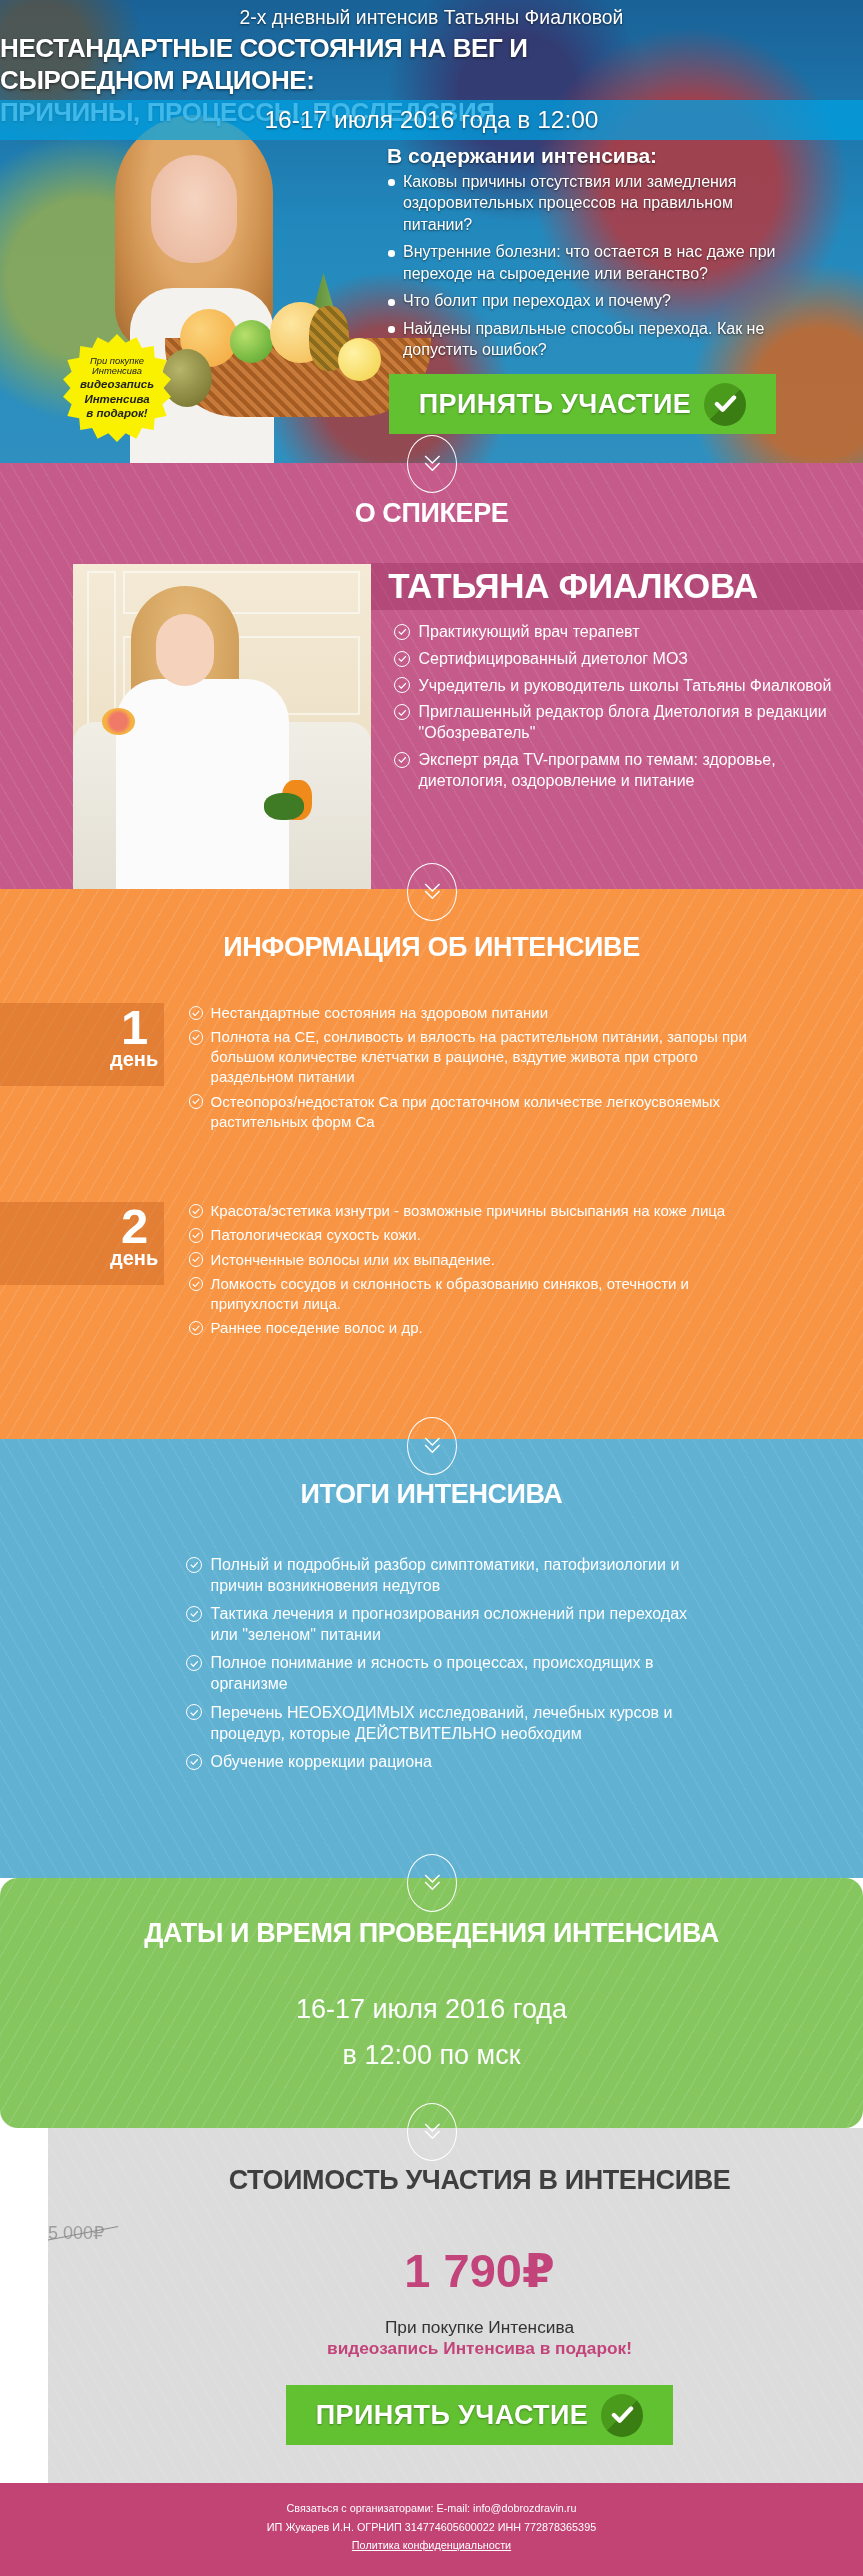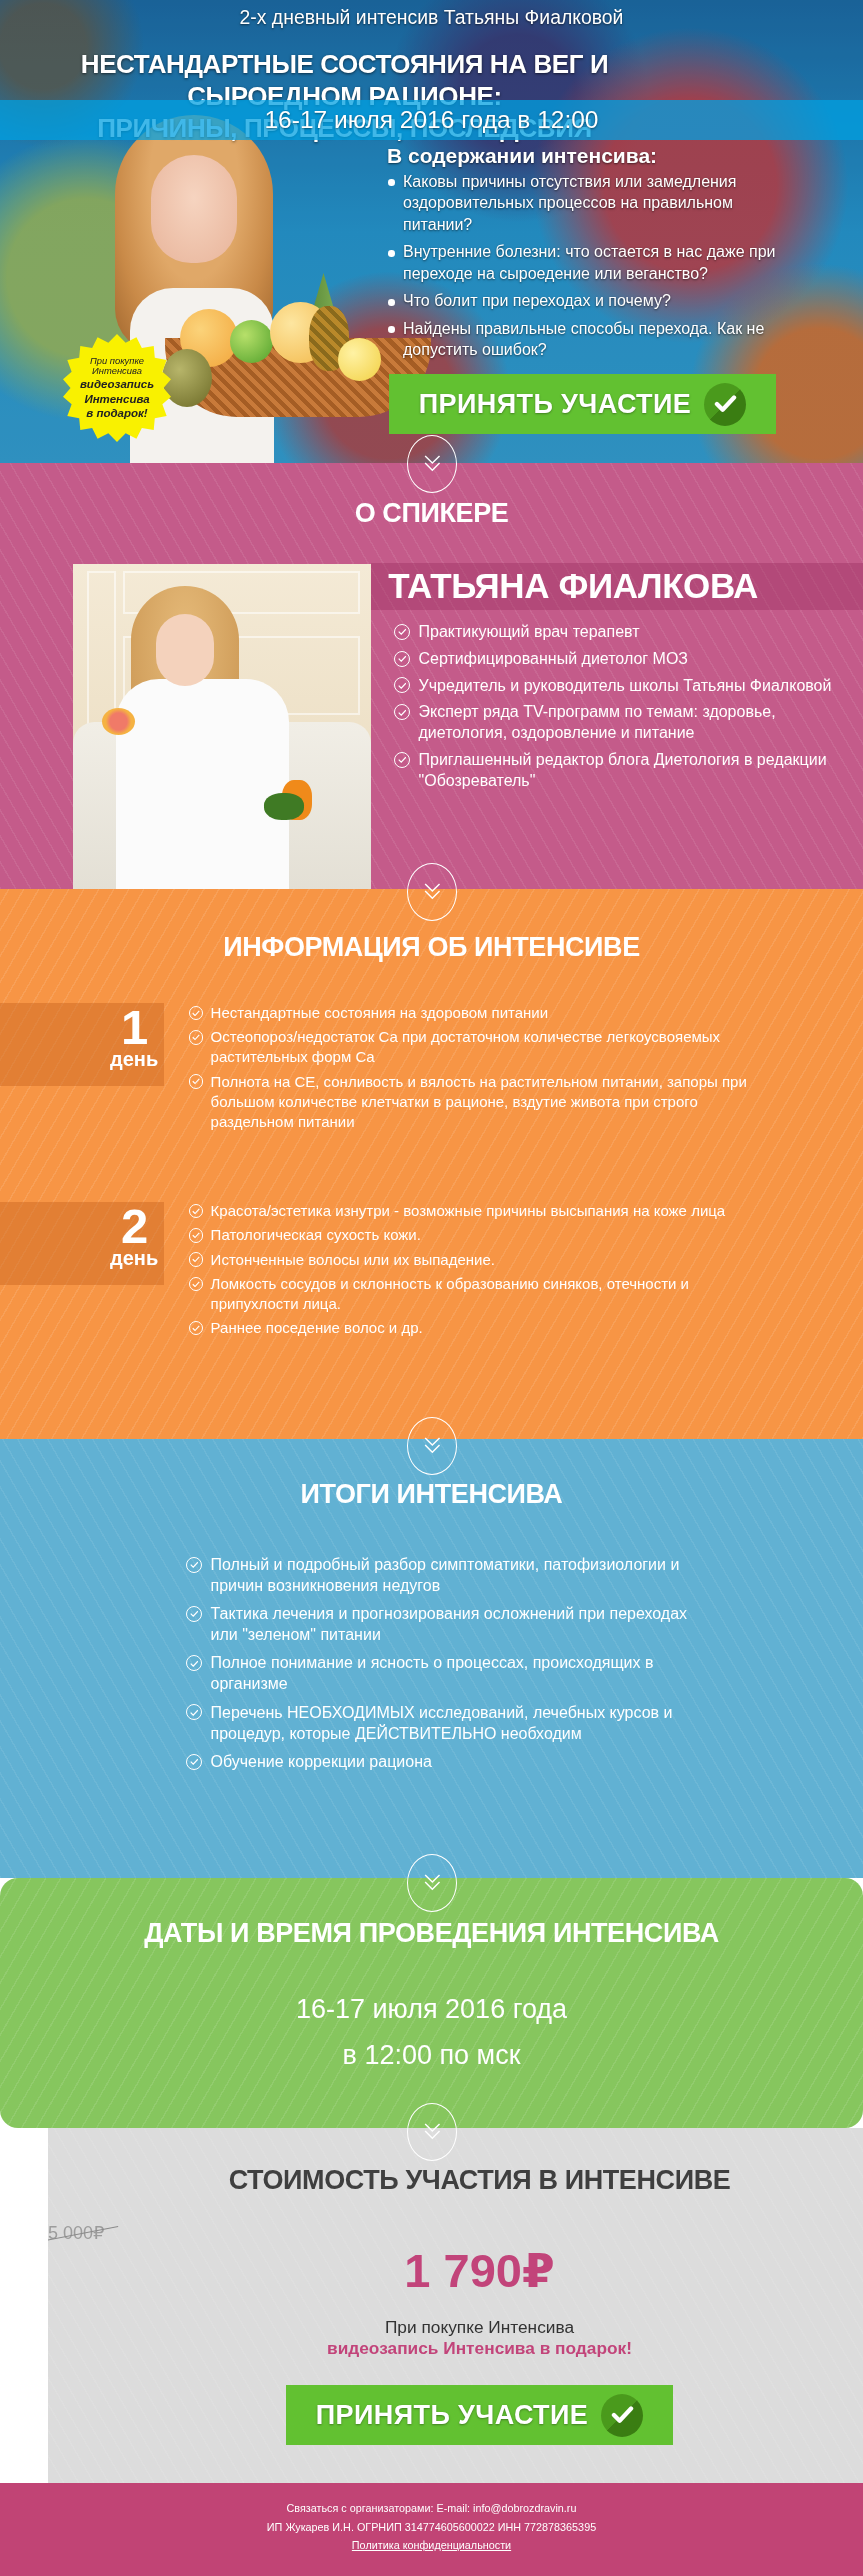--- a/index.html
+++ b/index.html
@@ -17,21 +17,21 @@
       radial-gradient(circle at 80% 40%, rgba(220,60,60,0.85) 0 86px, transparent 158px),
       radial-gradient(circle at 60% 20%, rgba(70,50,110,0.8) 0 58px, transparent 130px),
       radial-gradient(circle at 10% 60%, rgba(180,200,80,0.85) 0 79px, transparent 144px),
       radial-gradient(circle at 95% 85%, rgba(240,120,40,0.9) 0 65px, transparent 130px),
       radial-gradient(circle at 5% 10%, rgba(120,90,50,0.7) 0 43px, transparent 101px),
       radial-gradient(circle at 45% 85%, rgba(210,60,50,0.8) 0 65px, transparent 122px),
       linear-gradient(180deg, #1f6fa8 0%, #2a9fd6 50%, #3aa8d8 100%);
   }
   .hero-overlay { position: absolute; inset: 0; background: rgba(0,40,80,0.18); }
   .hero-sub { position: absolute; top: 5.8px; left: 0; width: 863px; text-align: center; font-size: 19.4px; text-shadow: 0 1.4px 2.2px rgba(0,0,0,0.6); }
-  .hero-title { position: absolute; top: 48px; left: 0; width: 689px; text-align: center; font-size: 26px; font-weight: bold; line-height: 32px; text-shadow: 0 1.4px 2.9px rgba(0,0,0,0.6); letter-spacing: -0.4px; }
+  .hero-title { position: absolute; top: 32px; left: 0; width: 689px; font-size: 26px; font-weight: bold; line-height: 32px; text-shadow: 0 1.4px 2.9px rgba(0,0,0,0.6); letter-spacing: -0.4px; }
   .date-band { position: absolute; top: 100px; left: 0; width: 863px; height: 40px; background: rgba(0,160,225,0.75); text-align: center; font-size: 24.5px; line-height: 40px; text-shadow: 0 1.4px 2.2px rgba(0,0,0,0.5); }
 
   .hero-woman { position: absolute; left: 108px; top: 115px; width: 187px; height: 348px; }
   .hair { position: absolute; left: 7.2px; top: 0; width: 158px; height: 237px; border-radius: 79px 79px 43px 43px; background: radial-gradient(ellipse at 50% 30%, #e0a868 0 40%, #c98a48 70%, #a0662e 100%); }
   .face { position: absolute; left: 43px; top: 40px; width: 86px; height: 108px; border-radius: 43px 43px 40px 40px; background: radial-gradient(ellipse at 50% 40%, #f6d4c0, #e8b49a); }
   .shirt { position: absolute; left: 21.6px; top: 173px; width: 144px; height: 175px; border-radius: 43px 43px 0 0; background: #f4f2ee; }
   .basket { position: absolute; left: 165px; top: 338px; width: 266px; height: 79px; border-radius: 0 0 72px 72px; background: repeating-linear-gradient(45deg, #c87a3a 0 4.3px, #a55d24 4.3px 8.6px); }
   .fruit { position: absolute; border-radius: 50%; }
   .pineapple-top { position: absolute; left: 309px; top: 273px; width: 29px; height: 50px; background: linear-gradient(90deg,#5b8a3a,#7fae52); clip-path: polygon(50% 0, 100% 100%, 0 100%); }
 
@@ -198,26 +198,26 @@
         </span><span>Сертифицированный диетолог МОЗ</span></li>
     <li><span class="ck">
           <svg width="8.6" height="7.2" viewBox="0 0 12 10">
             <path d="M1 5 L4.5 8.5 L11 1.5" fill="none" stroke="#fff" stroke-width="1.8"></path>
           </svg>
         </span><span>Учредитель и руководитель школы Татьяны Фиалковой</span></li>
     <li><span class="ck">
           <svg width="8.6" height="7.2" viewBox="0 0 12 10">
             <path d="M1 5 L4.5 8.5 L11 1.5" fill="none" stroke="#fff" stroke-width="1.8"></path>
           </svg>
+        </span><span>Приглашенный редактор блога Диетология в редакции "Обозреватель"</span></li>
+    <li><span class="ck">
+          <svg width="8.6" height="7.2" viewBox="0 0 12 10">
+            <path d="M1 5 L4.5 8.5 L11 1.5" fill="none" stroke="#fff" stroke-width="1.8"></path>
+          </svg>
         </span><span>Эксперт ряда TV-программ по темам: здоровье, диетология, оздоровление и питание</span></li>
-    <li><span class="ck">
-          <svg width="8.6" height="7.2" viewBox="0 0 12 10">
-            <path d="M1 5 L4.5 8.5 L11 1.5" fill="none" stroke="#fff" stroke-width="1.8"></path>
-          </svg>
-        </span><span>Приглашенный редактор блога Диетология в редакции "Обозреватель"</span></li>
   </ul>
 </section>
 
 <div class="chev" style="top:863px;">
   <svg width="18.7" height="21.6" viewBox="0 0 26 30">
       <path d="M3 4 L13 14 L23 4 M3 14 L13 24 L23 14" fill="none" stroke="#fff" stroke-width="2"></path>
     </svg>
 </div>
 
 <section id="info" class="stripe-l">
@@ -230,26 +230,26 @@
   <ul class="check-list day-list" style="top:114px;">
     <li><span class="ck">
           <svg width="8" height="6.5" viewBox="0 0 12 10">
             <path d="M1 5 L4.5 8.5 L11 1.5" fill="none" stroke="#fff" stroke-width="1.8"></path>
           </svg>
         </span><span>Нестандартные состояния на здоровом питании</span></li>
     <li><span class="ck">
           <svg width="8" height="6.5" viewBox="0 0 12 10">
             <path d="M1 5 L4.5 8.5 L11 1.5" fill="none" stroke="#fff" stroke-width="1.8"></path>
           </svg>
+        </span><span>Полнота на СЕ, сонливость и вялость на растительном питании, запоры при большом количестве клетчатки в рационе, вздутие живота при строго раздельном питании</span></li>
+    <li><span class="ck">
+          <svg width="8" height="6.5" viewBox="0 0 12 10">
+            <path d="M1 5 L4.5 8.5 L11 1.5" fill="none" stroke="#fff" stroke-width="1.8"></path>
+          </svg>
         </span><span>Остеопороз/недостаток Ca при достаточном количестве легкоусвояемых растительных форм Ca</span></li>
-    <li><span class="ck">
-          <svg width="8" height="6.5" viewBox="0 0 12 10">
-            <path d="M1 5 L4.5 8.5 L11 1.5" fill="none" stroke="#fff" stroke-width="1.8"></path>
-          </svg>
-        </span><span>Полнота на СЕ, сонливость и вялость на растительном питании, запоры при большом количестве клетчатки в рационе, вздутие живота при строго раздельном питании</span></li>
   </ul>
 
   <div class="day-box" style="top:313px;">
     <span class="day-num">2</span>
     <span class="day-word">день</span>
   </div>
   <ul class="check-list day-list" style="top:312px;">
     <li><span class="ck">
           <svg width="8" height="6.5" viewBox="0 0 12 10">
             <path d="M1 5 L4.5 8.5 L11 1.5" fill="none" stroke="#fff" stroke-width="1.8"></path>

